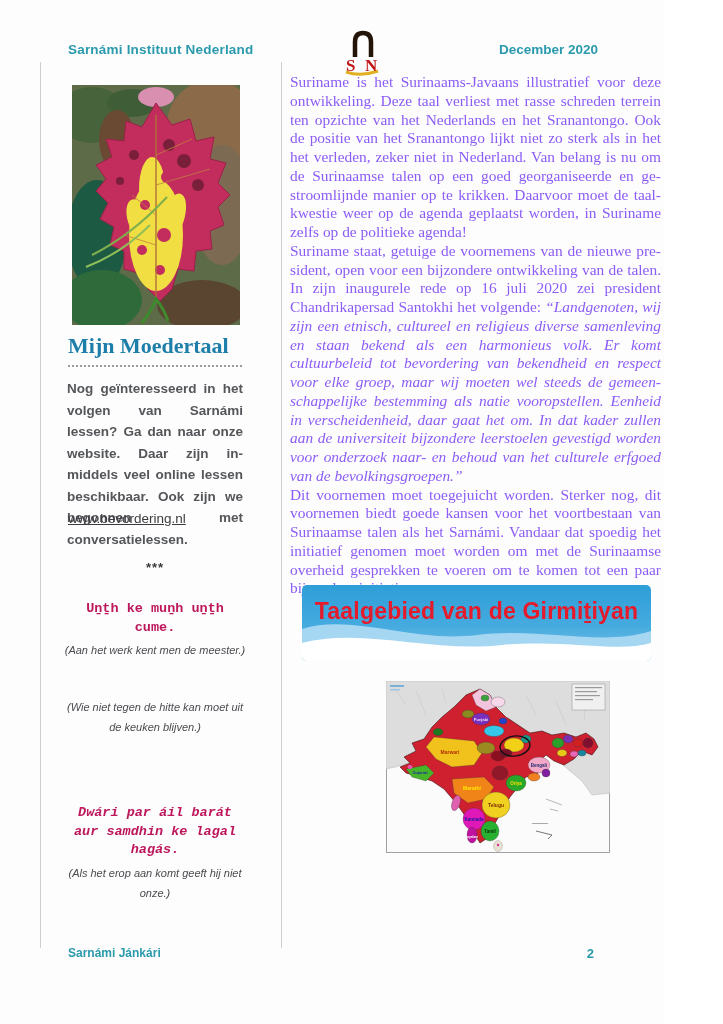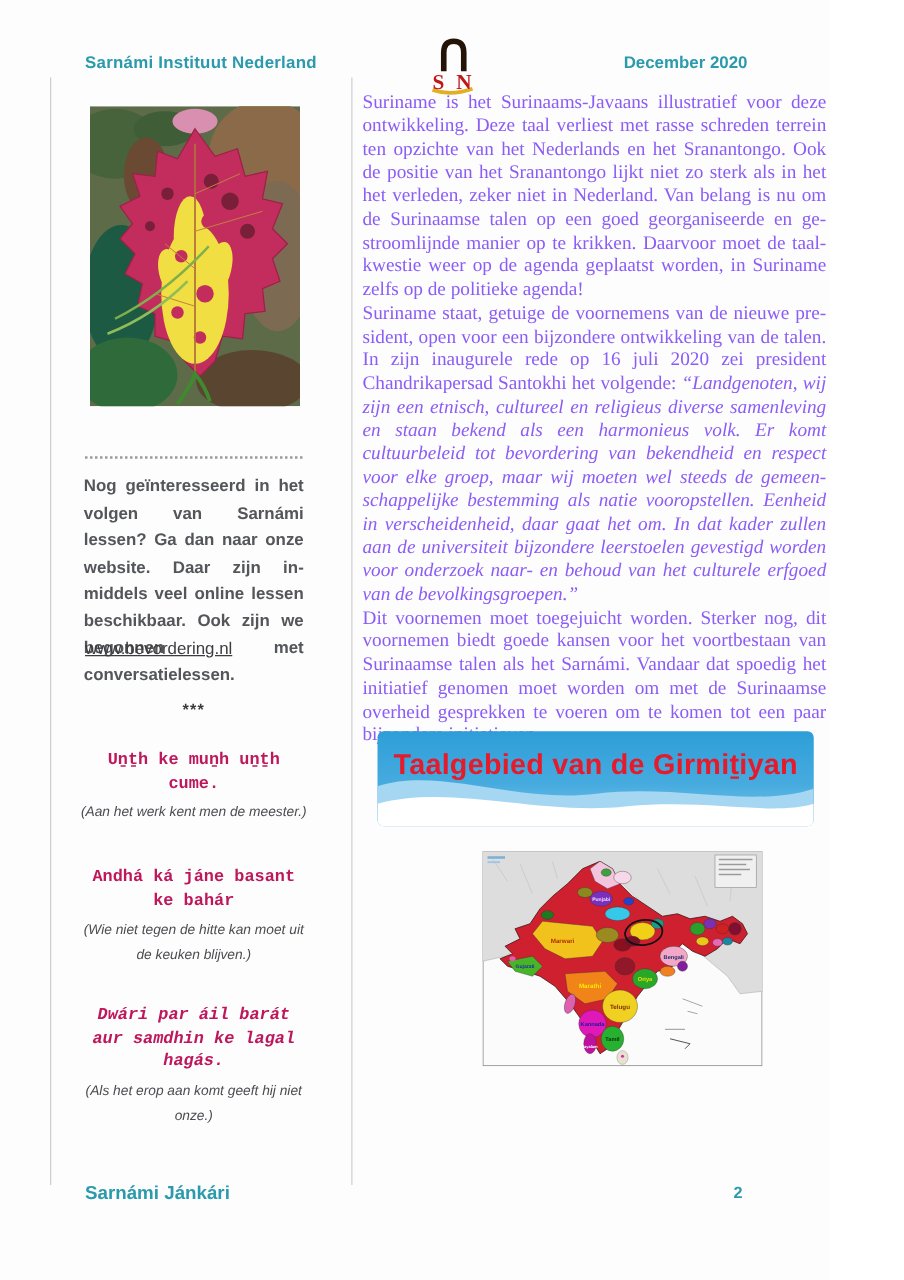--- a/index.html
+++ b/index.html
@@ -48,21 +48,21 @@
   .slide-banner { position:absolute; left:302px; top:585px; width:349px; height:76px;
       border-radius:5px; overflow:hidden;
       background:linear-gradient(180deg,#2e9ed8 0%, #46abdf 55%, #7cc4ea 100%); }
   .slide-banner svg { position:absolute; left:0; bottom:0; width:100%; height:100%; }
   .slide-title { position:absolute; left:0; top:13px; width:100%; text-align:center;
       font-size:23px; font-weight:700; color:#e51a2b; letter-spacing:.2px; }
 
   .map { position:absolute; left:386px; top:681px; width:224px; height:172px; }
   .map svg { width:100%; height:100%; display:block; }
 
-  .footer-name { position:absolute; left:68px; top:946px; font-size:15px; font-weight:700;
+  .footer-name { position:absolute; left:68px; top:946px; font-size:12px; font-weight:700;
       color:#2a9aac;text-align:right; }
   .footer-page { position:absolute; right:70px; top:946px; font-size:13px; font-weight:700;
       color:#2a9aac; }
 </style>
 </head>
 <body>
 
 <div class="page">
 
   <div class="rule rule-left"></div>
@@ -104,31 +104,31 @@
     <circle cx="62" cy="70" r="5" fill="#7a1f3a"></circle>
     <circle cx="126" cy="100" r="6" fill="#7a1f3a"></circle>
     <circle cx="48" cy="96" r="4" fill="#7a1f3a"></circle>
     <path d="M84,30 L84,215" stroke="#b0703a" stroke-width="1.4" fill="none"></path>
     <path d="M84,70 L120,54 M84,100 L138,84 M84,130 L60,110 M84,160 L52,150" stroke="#c2803f" stroke-width="0.8" fill="none"></path>
     <path d="M20,170 Q60,150 95,112" stroke="#7fae4c" stroke-width="2" fill="none"></path>
     <path d="M14,182 Q50,168 78,140" stroke="#8fbe58" stroke-width="2" fill="none"></path>
     <path d="M70,238 Q80,225 84,214 Q92,224 96,236" stroke="#3f8a2e" stroke-width="3" fill="none"></path>
   </svg>
 
+  <div class="moedertaal-heading">Mijn Moedertaal</div>
   <div class="dotted-divider"></div>
   <p class="intro">Nog geïnteresseerd in het vol­gen van Sarnámi lessen? Ga dan naar onze website. Daar zijn in­middels veel online lessen be­schikbaar. Ook zijn we begon­nen met conversatielessen.</p>
   <a class="weblink">www.bevordering.nl</a>
   <div class="stars">***</div>
 
   <div class="proverb proverb-1">
     <div class="orig">Uṉṯh ke muṉh uṉṯh cume.</div>
     <div class="trans">(Aan het werk kent men de meester.)</div>
   </div>
   <div class="proverb proverb-2">
-    <div class="orig">Andhá ká jáne basant ke bahár</div>
     <div class="trans">(Wie niet tegen de hitte kan moet uit de keuken blijven.)</div>
   </div>
   <div class="proverb proverb-3">
     <div class="orig">Dwári par áil barát aur sam­dhin ke lagal hagás.</div>
     <div class="trans">(Als het erop aan komt geeft hij niet onze.)</div>
   </div>
 
   <div class="article">
     <p>Suriname is het Surinaams-Javaans illustratief voor deze ontwikkeling. Deze taal verliest met rasse schreden terrein ten opzichte van het Nederlands en het Sranantongo. Ook de positie van het Sranantongo lijkt niet zo sterk als in het het verleden, zeker niet in Nederland. Van belang is nu om de Surinaamse talen op een goed georganiseerde en ge­stroomlijnde manier op te krikken. Daarvoor moet de taal­kwestie weer op de agenda geplaatst worden, in Suriname zelfs op de politieke agenda!</p>
     <p><span>Suriname staat, getuige de voornemens van de nieuwe pre­sident, open voor een bijzondere ontwikkeling van de ta­len. In zijn inaugurele rede op 16 juli 2020 zei president Chandrikapersad Santokhi het volgende: </span><span class="quote">“Landgenoten, wij zijn een etnisch, cultureel en religieus diverse samenle­ving en staan bekend als een harmonieus volk. Er komt cultuurbeleid tot bevordering van bekendheid en respect voor elke groep, maar wij moeten wel steeds de gemeen­schappelijke bestemming als natie vooropstellen. Eenheid in verscheidenheid, daar gaat het om. In dat kader zullen aan de universiteit bijzondere leerstoelen gevestigd wor­den voor onderzoek naar- en behoud van het culturele erf­goed van de bevolkingsgroepen.”</span></p>

